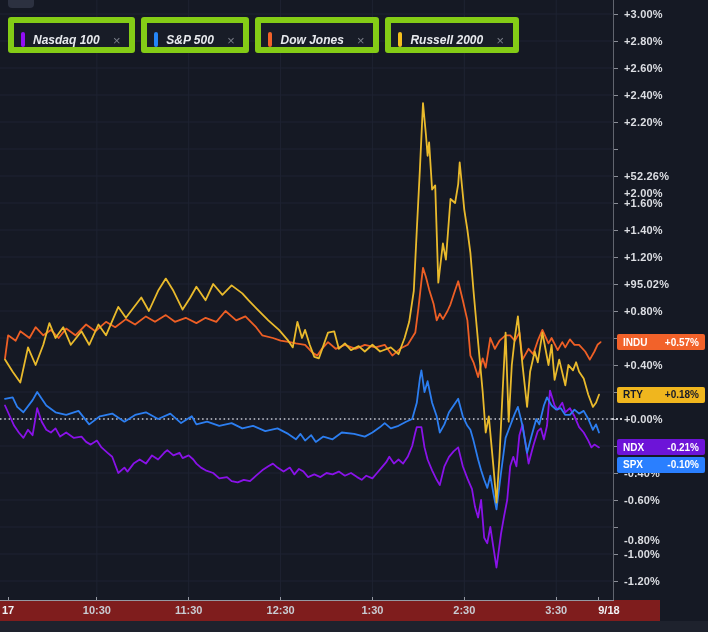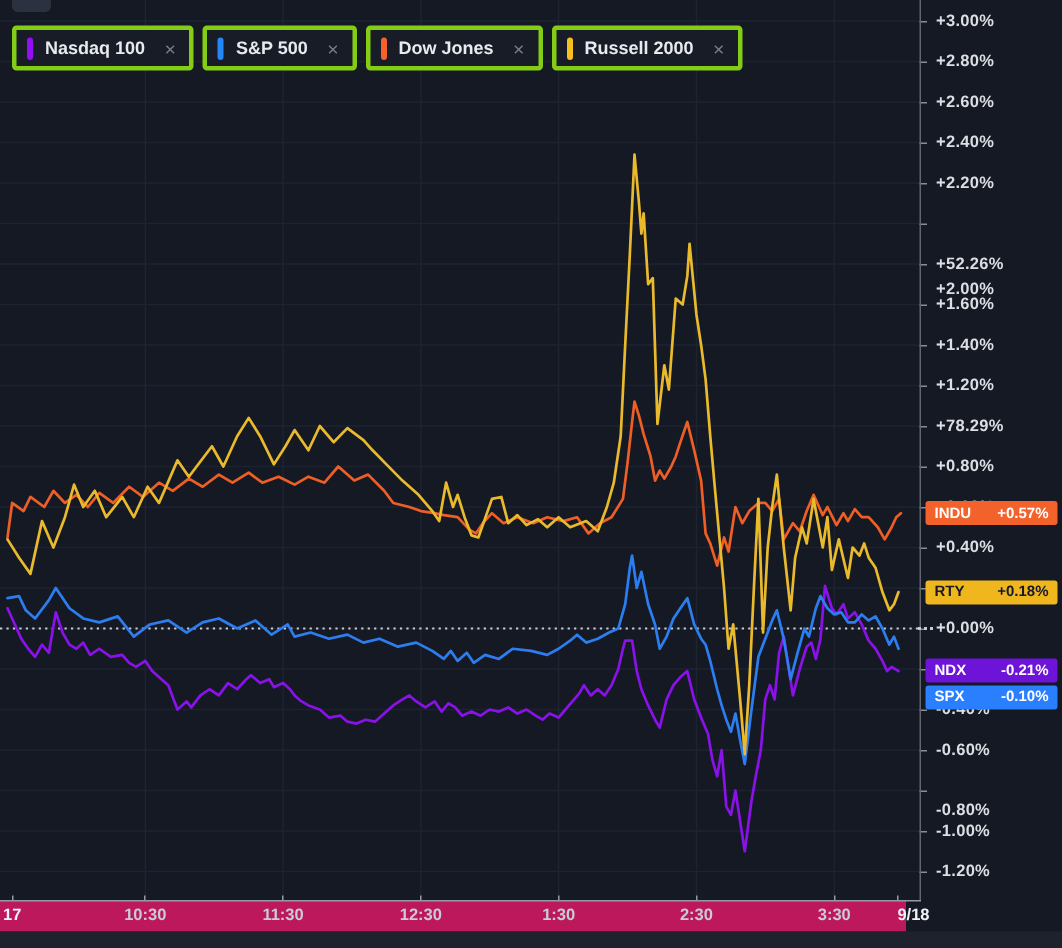--- a/index.html
+++ b/index.html
@@ -5,38 +5,38 @@
   html,body{margin:0;padding:0;background:#141823;}
   .app{position:relative;width:708px;height:632px;background:#151924;overflow:hidden;
        font-family:"Liberation Sans",sans-serif;-webkit-font-smoothing:antialiased;}
   
   #chart-svg{position:absolute;left:0;top:0;z-index:1;}
   
   .corner-tab{position:absolute;left:8px;top:-5px;width:26px;height:13px;background:#2c3140;
        border-radius:4px;z-index:6;}
   
   .legend{position:absolute;left:8px;top:17px;display:flex;gap:6px;z-index:6;}
-  .chip{display:flex;align-items:center;height:24px;padding:0 9px 0 7px;background:#181c27;
-        border:3px solid #84cc16;border-radius:3px;cursor:pointer;}
+  .chip{display:flex;align-items:flex-end;height:24px;padding:0 9px 0 7px;background:#181c27;
+        border:6px solid #84cc16;border-radius:3px;cursor:pointer;font-style:italic;}
   .chip .bar{width:4px;height:15px;border-radius:2px;margin-right:8px;}
   .chip .lbl{color:#e8eaee;font-size:12px;font-weight:700;white-space:nowrap;}
   .chip .x{color:#7a7e89;font-size:13px;margin-left:13px;line-height:1;}
   
   .y-pane{position:absolute;left:614px;top:0;width:94px;height:600px;background:#151924;z-index:3;}
   .y-line{position:absolute;left:613px;top:0;width:1px;height:600px;background:#61656f;z-index:4;}
   .y-lab{position:absolute;left:10px;height:14px;line-height:14px;font-size:11px;font-weight:700;
          color:#dcdee3;letter-spacing:.2px;}
   .y-tick{position:absolute;left:-1px;width:5px;height:1px;background:#8a8d96;}
   .zero-ext{position:absolute;left:612px;width:10px;height:0;border-top:2px dotted #c9cbd2;z-index:4;}
   
   .plabel{position:absolute;left:617px;width:88px;height:16px;border-radius:2px;display:flex;
           align-items:center;justify-content:space-between;padding:0 6px;box-sizing:border-box;
           font-size:10px;font-weight:700;z-index:7;}
   
-  .x-pane{position:absolute;left:0;top:600px;width:604px;height:21px;background:#be185d;z-index:5;}
+  .x-pane{position:absolute;left:0;top:600px;width:660px;height:21px;background:#7f1d1d;z-index:5;}
   .x-line{position:absolute;left:0;top:0;width:614px;height:1px;background:#9599a2;}
   .x-tick{position:absolute;top:-3px;width:1px;height:3px;background:#9599a2;}
   .x-lab{position:absolute;top:4px;font-size:11px;font-weight:700;color:#c9ccd3;
          transform:translateX(-50%);white-space:nowrap;}
   .x-lab.date{color:#f0f2f5;transform:none;}
   .bottom-bar{position:absolute;left:0;top:621px;width:708px;height:11px;background:#1e222d;z-index:5;}
 </style>
 </head>
 <body>
 
@@ -118,21 +118,21 @@
       <div class="y-lab" style="top: 142px; margin-top: 44px;">+2.00%</div>
       <div class="y-tick" style="top: 175.5px;"></div>
       <div class="y-lab" style="top: 169px;">+52.26%</div>
       <div class="y-tick" style="top: 202.5px;"></div>
       <div class="y-lab" style="top: 196px;">+1.60%</div>
       <div class="y-tick" style="top: 229.5px;"></div>
       <div class="y-lab" style="top: 223px;">+1.40%</div>
       <div class="y-tick" style="top: 256.5px;"></div>
       <div class="y-lab" style="top: 250px;">+1.20%</div>
       <div class="y-tick" style="top: 283.5px;"></div>
-      <div class="y-lab" style="top: 277px;">+78.29%</div>
+      <div class="y-lab" style="top: 277px;">+95.02%</div>
       <div class="y-tick" style="top: 310.5px;"></div>
       <div class="y-lab" style="top: 304px;">+0.80%</div>
       <div class="y-tick" style="top: 337.5px;"></div>
       <div class="y-lab" style="top: 331px;">+0.60%</div>
       <div class="y-tick" style="top: 364.5px;"></div>
       <div class="y-lab" style="top: 358px;">+0.40%</div>
       <div class="y-tick" style="top: 391.5px;"></div>
       <div class="y-lab" style="top: 385px;">+0.20%</div>
       <div class="y-tick" style="top: 418.5px;"></div>
       <div class="y-lab" style="top: 412px;">+0.00%</div>

